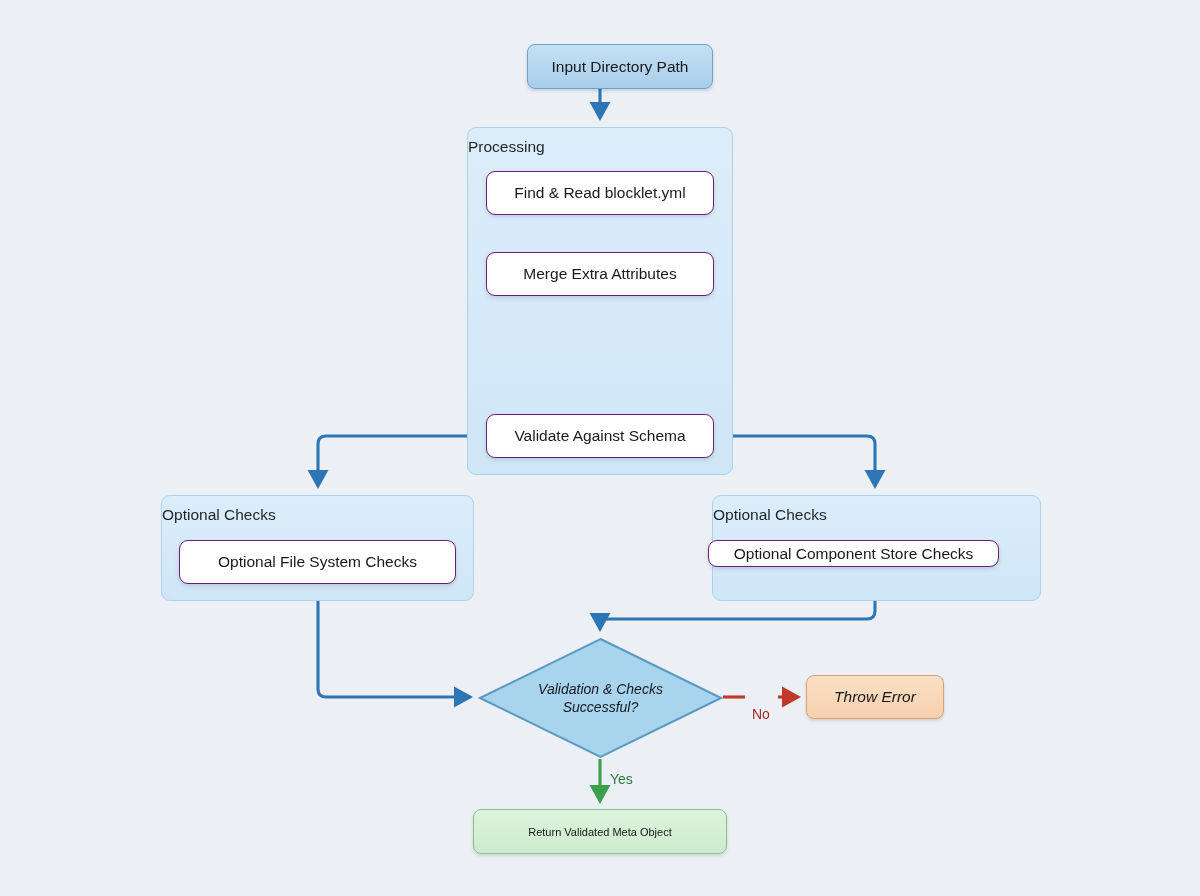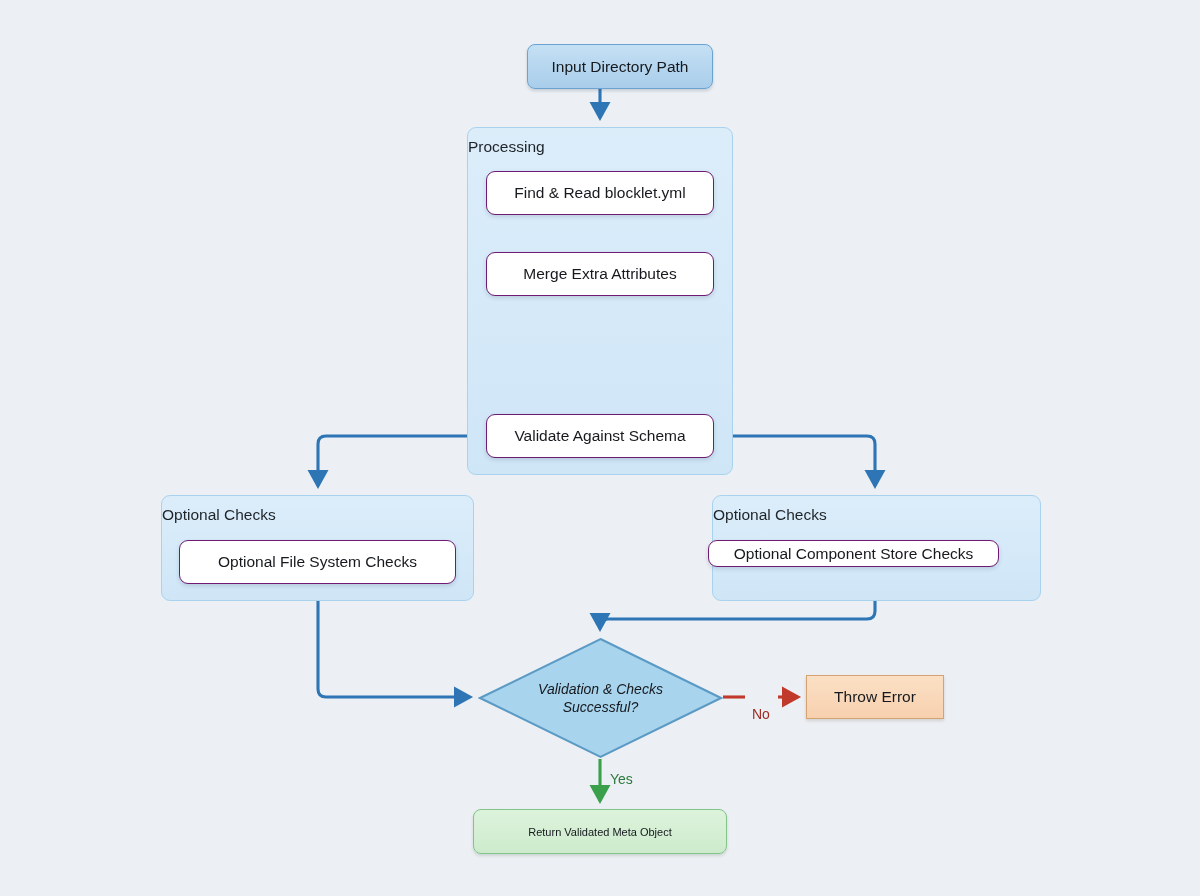--- a/index.html
+++ b/index.html
@@ -121,25 +121,26 @@
   #decision-node .decision-label {
     position: relative;
     z-index: 2;
   }
   
   .node-error {
     left: 806px;
     top: 675px;
     width: 138px;
     height: 44px;
-    border-radius: 0;
+    border-radius: 8px;
     border: 1.6px solid #d4a373;
     background: linear-gradient(180deg, #fbe0c5 0%, #f7d0ae 100%);
     font-size: 15.5px;
     box-shadow: 0 2px 3px rgba(90, 60, 30, 0.16);
+    font-style: italic;
   }
   .node-success {
     left: 473px;
     top: 809px;
     width: 254px;
     height: 45px;
     border-radius: 8px;
     border: 1.6px solid #82c48a;
     background: linear-gradient(180deg, #ddf3dc 0%, #cdebcc 100%);
     font-size: 11px;

